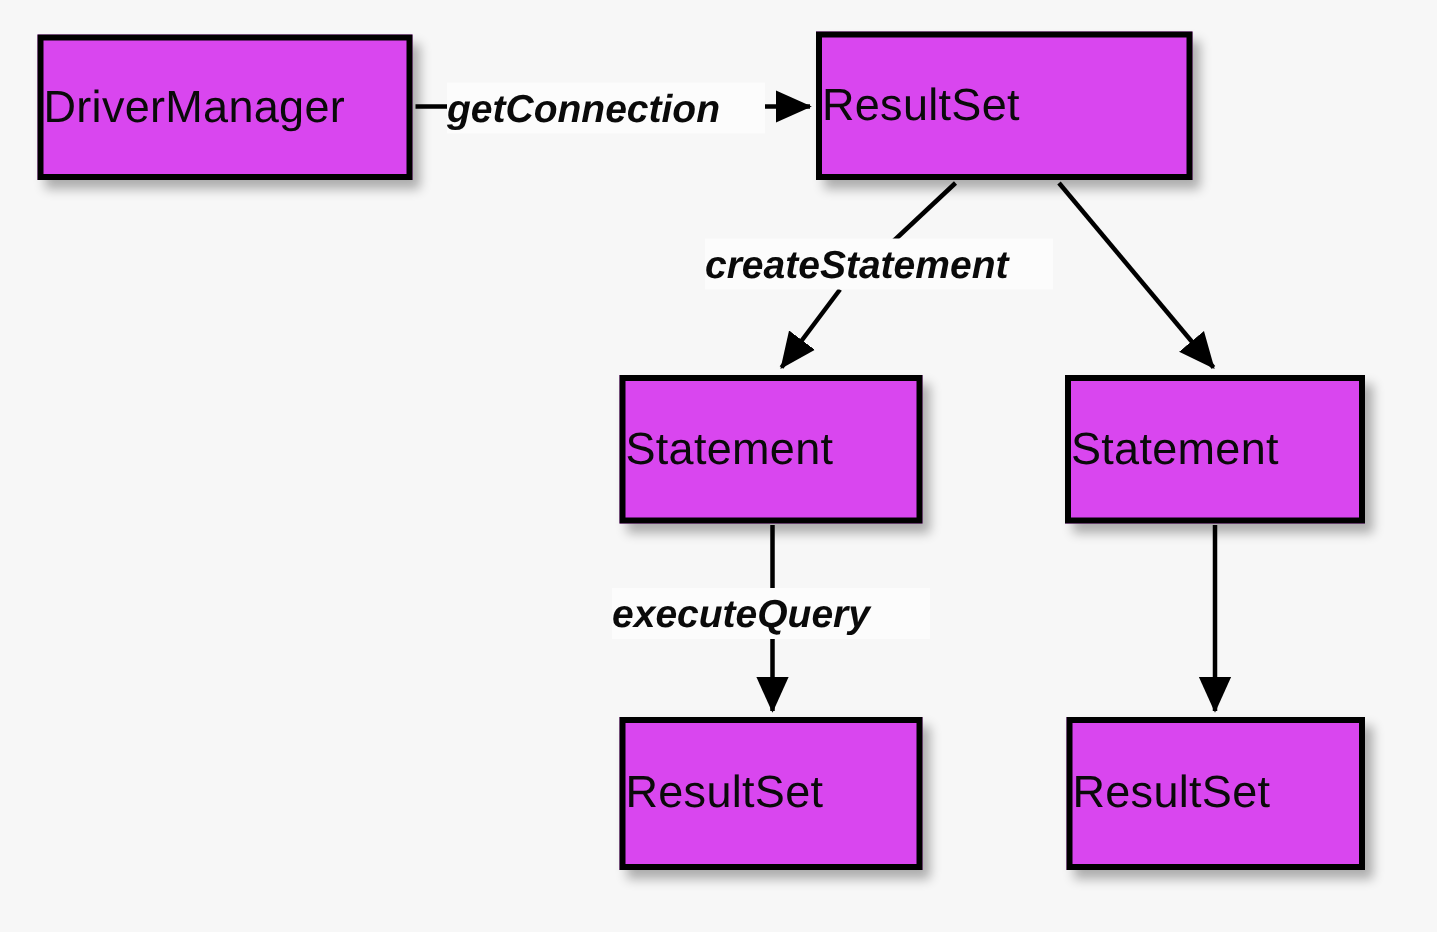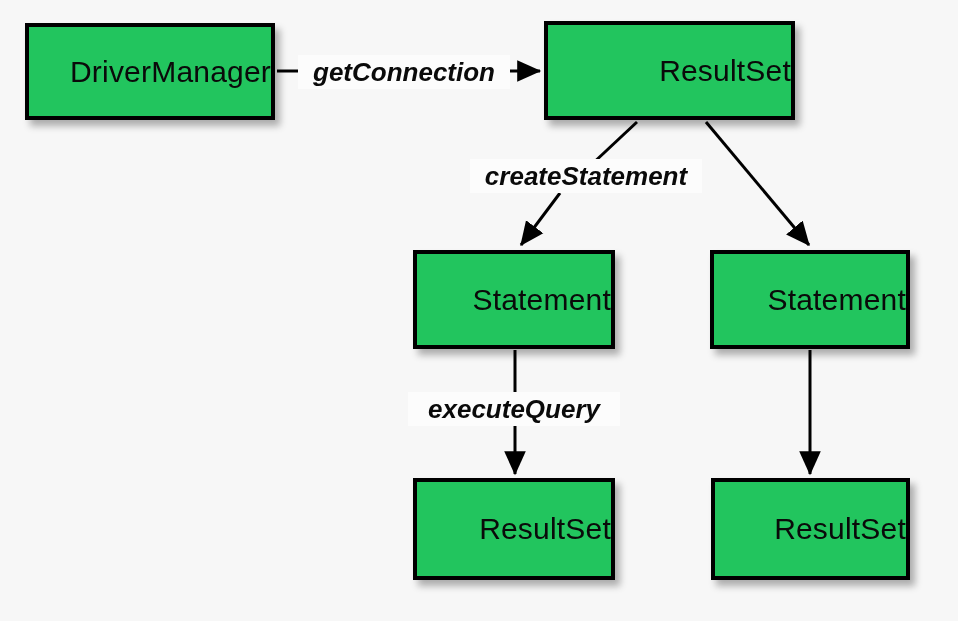--- a/index.html
+++ b/index.html
@@ -26,45 +26,45 @@
     left: 0;
     top: 0;
     width: 958px;
     height: 621px;
     z-index: 1;
   }
   
   .entity-box {
     position: absolute;
     box-sizing: border-box;
-    background: #22c55e;
+    background: #d946ef;
     border: 4px solid #000000;
     display: flex;
     align-items: center;
-    justify-content: flex-end;
+    justify-content: flex-start;
     z-index: 3;
     box-shadow: 5px 6px 7px rgba(0, 0, 0, 0.30);
   }
   .entity-label {
     font-size: 30px;
     font-weight: 400;
     font-style: normal;
     color: #0a0a0a;
     letter-spacing: 0.2px;
     line-height: 1;
     white-space: nowrap;
   }
   
   .edge-label {
     position: absolute;
     box-sizing: border-box;
     background: #fcfcfc;
     display: flex;
     align-items: center;
-    justify-content: center;
+    justify-content: flex-start;
     z-index: 4;
   }
   .edge-label-text {
     font-size: 26px;
     font-style: italic;
     font-weight: 700;
     color: #0a0a0a;
     line-height: 1;
     white-space: nowrap;
   }

